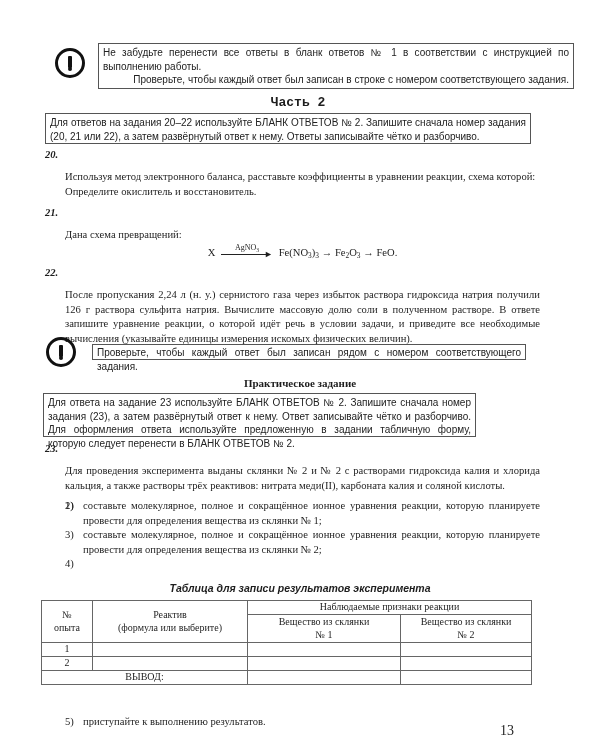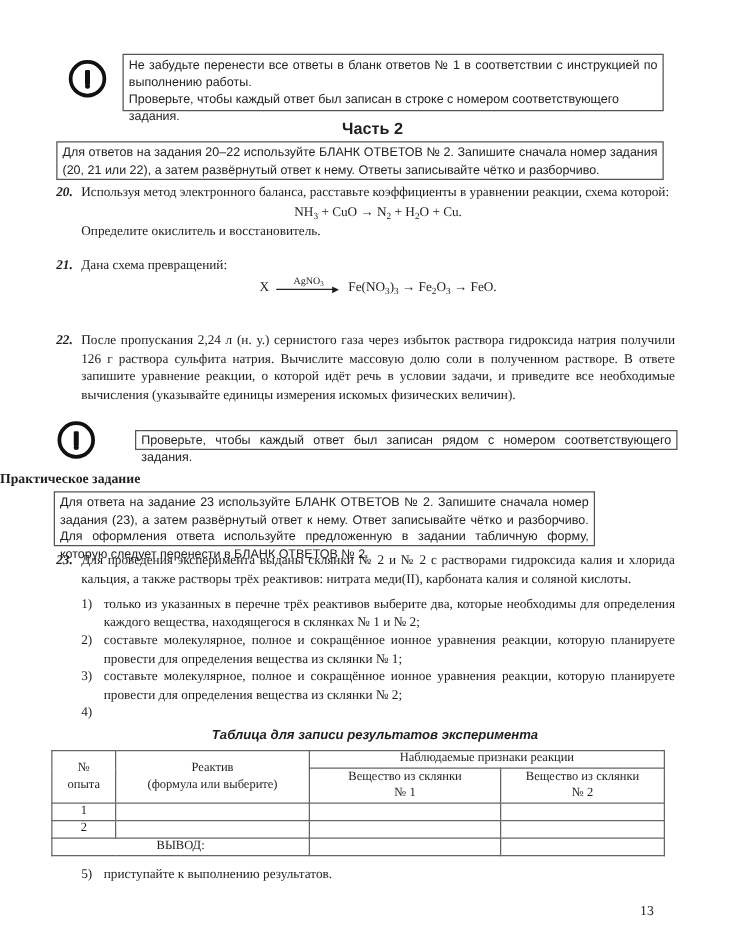--- a/index.html
+++ b/index.html
@@ -17,33 +17,33 @@
 
     .box {
       position:absolute; border:1px solid #555; box-sizing:border-box;
       font-family:"Liberation Sans", "DejaVu Sans", sans-serif; font-size:10px; line-height:13.5px;
       padding:2px 4px; text-align:justify; color:#222;
     }
     .box p { margin:0; }
 
     .heading-sans {
       position:absolute; left:0; width:596px; text-align:center;
-      font-family:Liberation Sans, sans-serif; font-weight:bold; font-size:13px;
+      font-family:Liberation Mono, monospace; font-weight:bold; font-size:13px;
     }
     .heading-serif {
-      position:absolute; left:0; width:600px; 
+      position:absolute; left:0; width:600px; text-align:center;
       font-family:"Liberation Serif", "DejaVu Serif", serif; font-weight:bold; font-size:11px;
     }
 
     .task {
       position:absolute; left:45px; width:495px;
       font-family:"Liberation Serif", "DejaVu Serif", serif; font-size:10.6px; line-height:14.5px;
     }
     .task .num { position:absolute; left:0; top:0; font-weight:bold;font-style:italic; }
-    .task .body { margin-left:20px; text-align:justify; }
+    .task .body { margin-left:20px; text-align:justify;margin-top:22px; }
     .task .body p { margin:0; }
     .formula { text-align:center; margin:1px 0; }
     .arrow-wrap { display:inline-block; position:relative; width:52px; height:12px; vertical-align:middle; margin:0 3px; }
     .arrow-wrap .line { position:absolute; left:0; right:4px; top:7px; border-top:1px solid #222; }
     .arrow-wrap .head { position:absolute; right:0; top:3px; font-size:9px; line-height:9px; }
     .arrow-wrap .lbl { position:absolute; left:0; right:0; top:-6px; text-align:center; font-size:8px; }
 
     .list { margin-top:6px; }
     .list .li { position:relative; padding-left:18px; text-align:justify; }
     .list .li .n { position:absolute; left:0; top:0; }
@@ -51,48 +51,45 @@
     table.exp {
       position:absolute; left:41px; top:600px; width:491px; border-collapse:collapse;
       font-family:"Liberation Serif", "DejaVu Serif", serif; font-size:10px; line-height:12.5px;
     }
     table.exp td, table.exp th { border:1px solid #666; text-align:center; font-weight:normal; padding:0 2px; }
     .tbl-title {
       position:absolute; left:0; width:600px; top:582px; text-align:center;
       font-family:Liberation Sans, sans-serif; font-style:italic; font-weight:bold; font-size:10.5px;
     }
     .page-num {
-      position:absolute; left:512px; top:723px; font-family:"Liberation Serif", "DejaVu Serif", serif; font-size:11px;
+      position:absolute; left:500px; top:723px; font-family:"Liberation Serif", "DejaVu Serif", serif; font-size:14px;
     }
     sub { font-size:70%; vertical-align:-2px; line-height:0; }
   </style>
 </head>
 <body>
 
 <div class="warn-icon" style="left:55px; top:48px;">
   <div class="bar"></div>
     <div class="dot"></div>
 </div>
-<div class="box" style="left:98px; top:43px; width:433px; height:46px; padding-top:2px;">
+<div class="box" style="left:98px; top:43px; width:476px; height:46px; padding-top:2px;">
   <p>Не забудьте перенести все ответы в бланк ответов № 1 в соответствии с инструкцией по выполнению работы.</p>
-  <p style="text-align:left;">Проверьте, чтобы каждый ответ был записан в строке с номером соответствующего задания.</p>
+  <p style="text-align:right;">Проверьте, чтобы каждый ответ был записан в строке с номером соответствующего задания.</p>
 </div>
 
 <div class="heading-sans" style="top:95px;">Часть 2</div>
 <div class="box" style="left:45px; top:113px; width:486px; height:31px;">
   <p>Для ответов на задания 20–22 используйте БЛАНК ОТВЕТОВ № 2. Запишите сначала номер задания (20, 21 или 22), а затем развёрнутый ответ к нему. Ответы записывайте чётко и разборчиво.</p>
 </div>
 
 <div class="task" style="top:148px;">
   <span class="num">20.</span>
   <div class="body">
     <p>Используя метод электронного баланса, расставьте коэффициенты в уравнении реакции, схема которой:</p>
-    <div class="formula">
-      <span>NH</span><sub>3</sub><span> + CuO → N</span><sub>2</sub><span> + H</span><sub>2</sub><span>O + Cu.</span>
-    </div>
     <p>Определите окислитель и восстановитель.</p>
   </div>
 </div>
 
 <div class="task" style="top:206px;">
   <span class="num">21.</span>
   <div class="body">
     <p>Дана схема превращений:</p>
     <div class="formula" style="margin-top:3px;">
       <span>X</span>
@@ -109,35 +106,35 @@
   <span class="num">22.</span>
   <div class="body">
     <p>После пропускания 2,24 л (н. у.) сернистого газа через избыток раствора гидроксида натрия получили 126 г раствора сульфита натрия. Вычислите массовую долю соли в полученном растворе. В ответе запишите уравнение реакции, о которой идёт речь в условии задачи, и приведите все необходимые вычисления (указывайте единицы измерения искомых физических величин).</p>
   </div>
 </div>
 
 <div class="warn-icon" style="left:46px; top:337px;">
   <div class="bar"></div>
     <div class="dot"></div>
 </div>
-<div class="box" style="left:108px; top:344px; width:434px; height:16px; padding-top:1px;">
+<div class="box" style="left:92px; top:344px; width:434px; height:16px; padding-top:1px;">
   <p>Проверьте, чтобы каждый ответ был записан рядом с номером соответствующего задания.</p>
 </div>
 
 <div class="heading-serif" style="top:377px;">Практическое задание</div>
 <div class="box" style="left:43px; top:393px; width:433px; height:44px;">
   <p>Для ответа на задание 23 используйте БЛАНК ОТВЕТОВ № 2. Запишите сначала номер задания (23), а затем развёрнутый ответ к нему. Ответ записывайте чётко и разборчиво. Для оформления ответа используйте предложенную в задании табличную форму, которую следует перенести в БЛАНК ОТВЕТОВ № 2.</p>
 </div>
 
 <div class="task" style="top:442px;">
   <span class="num">23.</span>
   <div class="body">
     <p>Для проведения эксперимента выданы склянки № 2 и № 2 с растворами гидроксида калия и хлорида кальция, а также растворы трёх реактивов: нитрата меди(II), карбоната калия и соляной кислоты.</p>
     <div class="list">
-      <div class="li"><span class="n">1)</span><span>только из указанных в перечне трёх реактивов выберите два, которые необходимы для определения каждого вещества, находящегося в склянках № 1 и № 2;</span></div>
+      <div class="li"><span class="n">1)</span></div>
       <div class="li"><span class="n">2)</span><span>составьте молекулярное, полное и сокращённое ионное уравнения реакции, которую планируете провести для определения вещества из склянки № 1;</span></div>
       <div class="li"><span class="n">3)</span><span>составьте молекулярное, полное и сокращённое ионное уравнения реакции, которую планируете провести для определения вещества из склянки № 2;</span></div>
       <div class="li"><span class="n">4)</span></div>
     </div>
   </div>
 </div>
 
 <div class="tbl-title">Таблица для записи результатов эксперимента</div>
 <table class="exp">
   <tbody>

